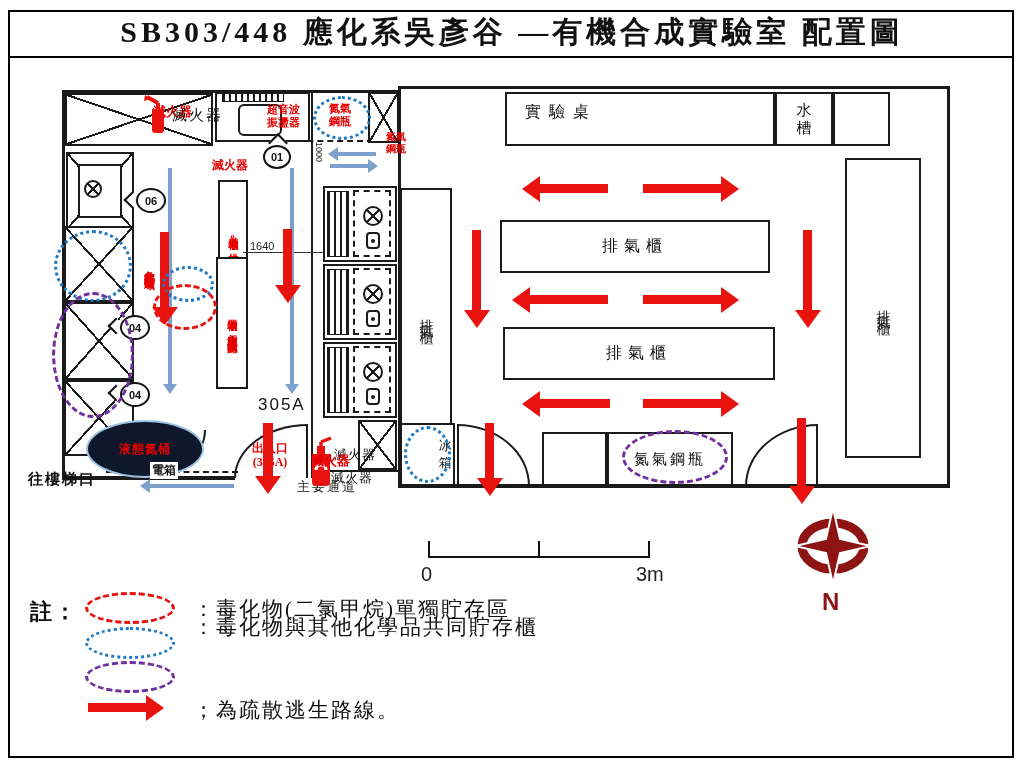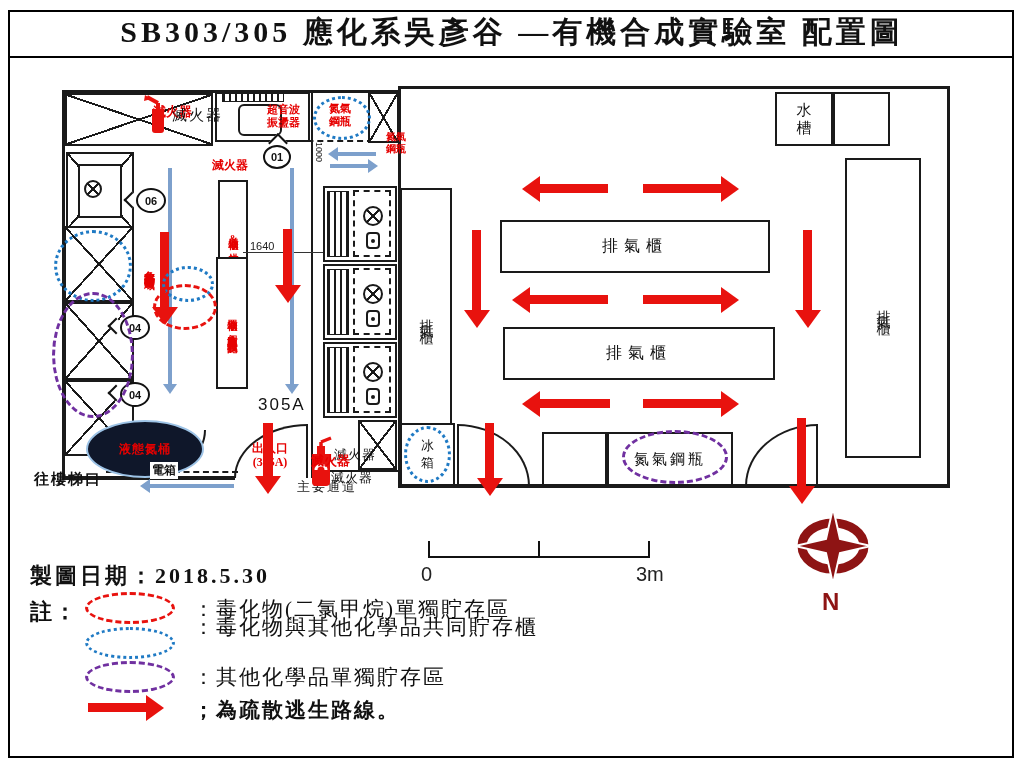--- a/index.html
+++ b/index.html
@@ -50,21 +50,21 @@
   .legend-text{font-size:21px;letter-spacing:2px;}
   .dim{font-family:"Liberation Sans",sans-serif;color:#222;}
 </style>
 </head>
 <body>
 
 <div class="page">
 
   <div class="a frame"></div>
   <div class="a titleline"></div>
-  <div class="a title">SB303/305 應化系吳彥谷 —有機合成實驗室 配置圖</div>
+  <div class="a title">SB303/448 應化系吳彥谷 —有機合成實驗室 配置圖</div>
 
   <div class="a wall" style="left:62px;top:90px;width:3px;height:390px;"></div>
   <div class="a wall" style="left:62px;top:90px;width:338px;height:3px;"></div>
   <div class="a wall" style="left:311px;top:90px;width:2px;height:388px;"></div>
   <div class="a wall" style="left:62px;top:476px;width:173px;height:4px;"></div>
   <div class="a wall" style="left:311px;top:470px;width:89px;height:2px;"></div>
   <div class="a wall" style="left:398px;top:86px;width:552px;height:3px;"></div>
   <div class="a wall" style="left:947px;top:86px;width:3px;height:402px;"></div>
   <div class="a wall" style="left:398px;top:86px;width:3px;height:402px;"></div>
   <div class="a wall" style="left:398px;top:484px;width:552px;height:4px;"></div>
@@ -117,20 +117,23 @@
   </div>
   <div class="a box" style="left:323px;top:342px;width:74px;height:76px;">
     <div class="a grill" style="left:2px;top:3px;width:22px;height:66px;"></div>
     <div class="a" style="left:28px;top:2px;width:38px;height:67px;border:2px dashed #1a1a1a;box-sizing:border-box;"></div>
     <div class="a fan" style="left:38px;top:18px;width:20px;height:20px;"></div>
     <div class="a vbox" style="left:41px;top:44px;width:14px;height:17px;"></div>
   </div>
   <div class="a xbox" style="left:358px;top:420px;width:39px;height:50px;"></div>
   <div class="a xbox" style="left:368px;top:92px;width:31px;height:51px;"></div>
 
+  <div class="a box" style="left:505px;top:92px;width:270px;height:54px;">
+    <span class="a" style="left:18px;top:8px;font-size:16px;letter-spacing:8px;">實驗桌</span>
+  </div>
   <div class="a box cflex" style="left:775px;top:92px;width:58px;height:54px;">
     <span style="width:1.2em;font-size:15px;line-height:1.2;text-align:center;">水槽</span>
   </div>
   <div class="a box" style="left:833px;top:92px;width:57px;height:54px;"></div>
 
   <div class="a box cflex" style="left:400px;top:188px;width:52px;height:257px;">
     <span class="vtxt" style="font-size:14px;letter-spacing:6px;">排氣櫃</span>
   </div>
 
   <div class="a box cflex" style="left:845px;top:158px;width:76px;height:300px;">
@@ -143,21 +146,21 @@
   <div class="a box cflex" style="left:503px;top:327px;width:272px;height:53px;">
     <span style="font-size:16px;letter-spacing:6px;">排氣櫃</span>
   </div>
 
   <div class="a box" style="left:542px;top:432px;width:65px;height:54px;"></div>
   <div class="a box cflex" style="left:607px;top:432px;width:126px;height:54px;">
     <span style="font-size:15px;letter-spacing:3px;z-index:2;">氮氣鋼瓶</span>
   </div>
   <div class="a ell e-purple" style="left:622px;top:430px;width:106px;height:54px;z-index:3;"></div>
 
-  <div class="a box cflex" style="left:400px;top:423px;width:55px;height:63px;">
+  <div class="a box cflex" style="left:400px;top:423px;width:55px;height:63px;justify-content:flex-end;">
     <span style="width:1.2em;font-size:13px;line-height:1.3;text-align:center;z-index:2;">冰箱</span>
   </div>
   <div class="a ell e-bluedot" style="left:404px;top:426px;width:47px;height:57px;z-index:3;"></div>
 
   <div class="a" style="left:457px;top:424px;width:73px;height:62px;border:2px solid #1a1a1a;border-bottom:none;border-radius:0 100% 0 0;box-sizing:border-box;"></div>
   <div class="a" style="left:745px;top:424px;width:73px;height:62px;border:2px solid #1a1a1a;border-bottom:none;border-radius:100% 0 0 0;box-sizing:border-box;"></div>
 
   <div class="a" style="left:234px;top:424px;width:74px;height:54px;border:2px solid #1a1a1a;border-bottom:none;border-radius:100% 0 0 0;box-sizing:border-box;"></div>
 
   <div class="a" style="left:150px;top:430px;width:56px;height:46px;border-right:2px solid #1a1a1a;border-bottom:2px solid #1a1a1a;border-bottom-right-radius:100%;box-sizing:border-box;"></div>
@@ -206,52 +209,50 @@
   <div class="a rtxt" style="left:212px;top:157px;font-size:12px;z-index:4;">滅火器</div>
 
   <div class="a" style="left:258px;top:395px;font-size:17px;letter-spacing:2px;font-family:'Liberation Sans',sans-serif;">305A</div>
 
   <div class="a ell e-ltblue cflex" style="left:86px;top:420px;width:118px;height:58px;z-index:5;background:#0f172a;">
     <span class="rtxt" style="font-size:12px;letter-spacing:1px;">液態氮桶</span>
   </div>
 
   <div class="a dashline" style="left:106px;top:471px;width:132px;height:0;z-index:4;"></div>
   <div class="a" style="left:150px;top:462px;font-size:12px;font-weight:bold;background:#fff;padding:0 2px;z-index:5;">電箱</div>
-  <div class="a" style="left:28px;top:470px;font-size:15px;letter-spacing:2px;font-weight:bold;z-index:5;margin-left:6px;">往樓梯口</div>
+  <div class="a" style="left:28px;top:470px;font-size:15px;letter-spacing:2px;font-weight:bold;z-index:5;">往樓梯口</div>
 
   <div class="a rtxt" style="left:242px;top:441px;width:56px;font-size:12px;line-height:1.2;text-align:center;z-index:5;">
     <div>出入口</div>
     <div>(305A)</div>
   </div>
 
   <svg class="a" style="left:306px;top:436px;z-index:8;" width="30" height="52" viewBox="0 0 30 52">
     <path d="M6 18 h18 v28 a4 4 0 0 1 -4 4 h-10 a4 4 0 0 1 -4 -4 z" fill="#e8120e"></path>
     <rect x="11" y="10" width="8" height="8" fill="#e8120e"></rect>
     <path d="M15 10 v-4 M15 6 L25 2" stroke="#e8120e" stroke-width="3.5" fill="none"></path>
     <path d="M10 34 a5 5 0 0 1 10 0" stroke="#fff" stroke-width="3" fill="none"></path>
   </svg>
   <div class="a" style="left:334px;top:446px;font-size:13px;letter-spacing:1px;z-index:7;">滅火器</div>
   <div class="a rtxt" style="left:311px;top:452px;font-size:13px;z-index:9;">滅火器</div>
   <div class="a" style="left:331px;top:469px;font-size:13px;letter-spacing:1px;z-index:7;">滅火器</div>
   <div class="a" style="left:297px;top:478px;font-size:13px;letter-spacing:2px;color:#222;z-index:6;">主要通道</div>
 
-  <div class="a" style="left:30px;top:561px;font-size:22px;letter-spacing:3px;font-weight:bold;">製圖日期：2018.5.30</div>
   <div class="a" style="left:30px;top:597px;font-size:22px;letter-spacing:2px;font-weight:bold;">註：</div>
 
   <div class="a ell e-reddash" style="left:85px;top:592px;width:90px;height:32px;"></div>
   <div class="a legend-text" style="left:193px;top:595px;">：毒化物(二氯甲烷)單獨貯存區</div>
 
   <div class="a ell e-bluedot" style="left:85px;top:627px;width:90px;height:32px;"></div>
   <div class="a legend-text" style="left:193px;top:613px;">：毒化物與其他化學品共同貯存櫃</div>
 
   <div class="a ell e-purple" style="left:85px;top:661px;width:90px;height:32px;"></div>
-  <div class="a legend-text" style="left:193px;top:663px;">：其他化學品單獨貯存區</div>
 
   <div class="ar red right" style="left:88px;top:703px;width:58px;height:9px;"></div>
-  <div class="a legend-text" style="left:193px;top:696px;font-weight:bold;">；為疏散逃生路線。</div>
+  <div class="a legend-text" style="left:193px;top:696px;">；為疏散逃生路線。</div>
 
   <div class="a" style="left:428px;top:556px;width:222px;height:2px;background:#111;"></div>
   <div class="a" style="left:428px;top:541px;width:2px;height:17px;background:#111;"></div>
   <div class="a" style="left:538px;top:541px;width:2px;height:17px;background:#111;"></div>
   <div class="a" style="left:648px;top:541px;width:2px;height:17px;background:#111;"></div>
   <div class="a dim" style="left:421px;top:563px;font-size:20px;">0</div>
   <div class="a dim" style="left:636px;top:563px;font-size:20px;">3m</div>
 
   <svg class="a" style="left:790px;top:506px;" width="86" height="84" viewBox="0 0 86 84">
     <ellipse cx="43" cy="40" rx="31" ry="23" fill="none" stroke="#8e1414" stroke-width="9"></ellipse>

